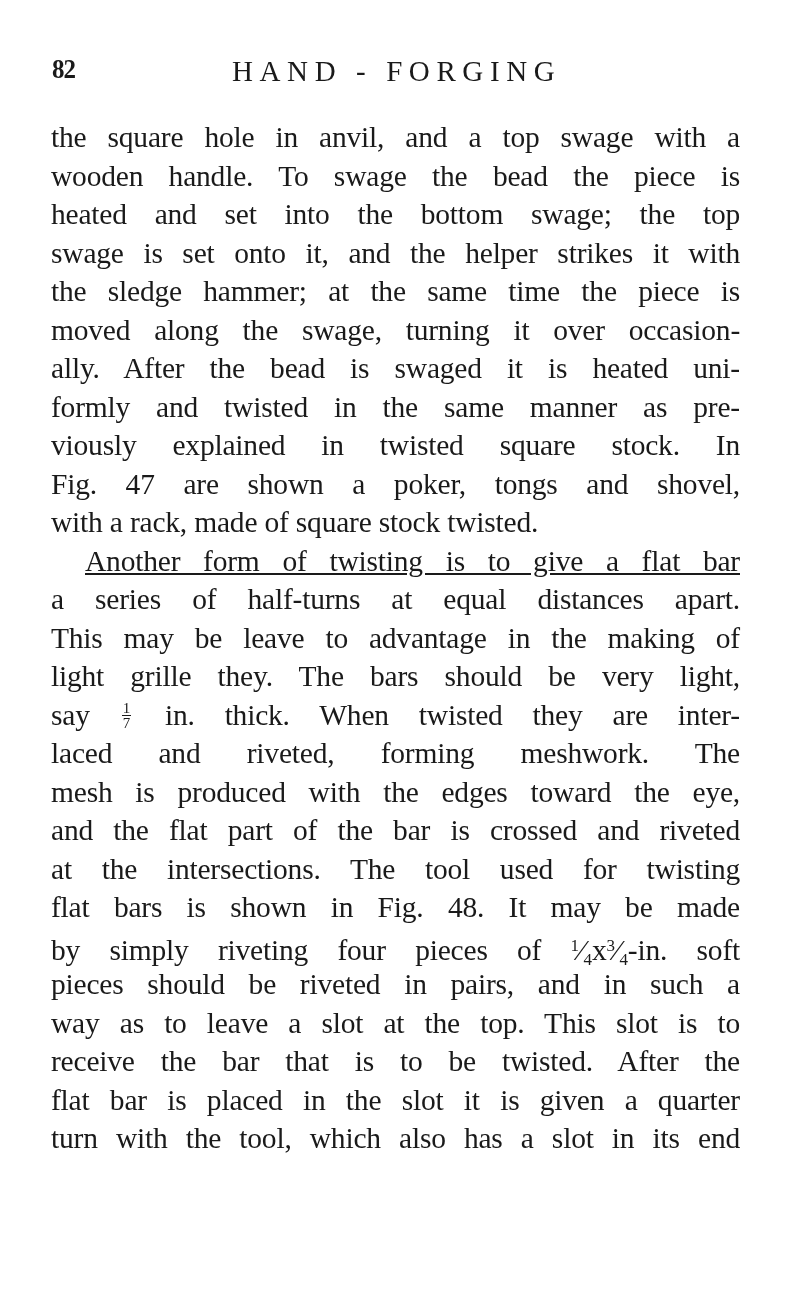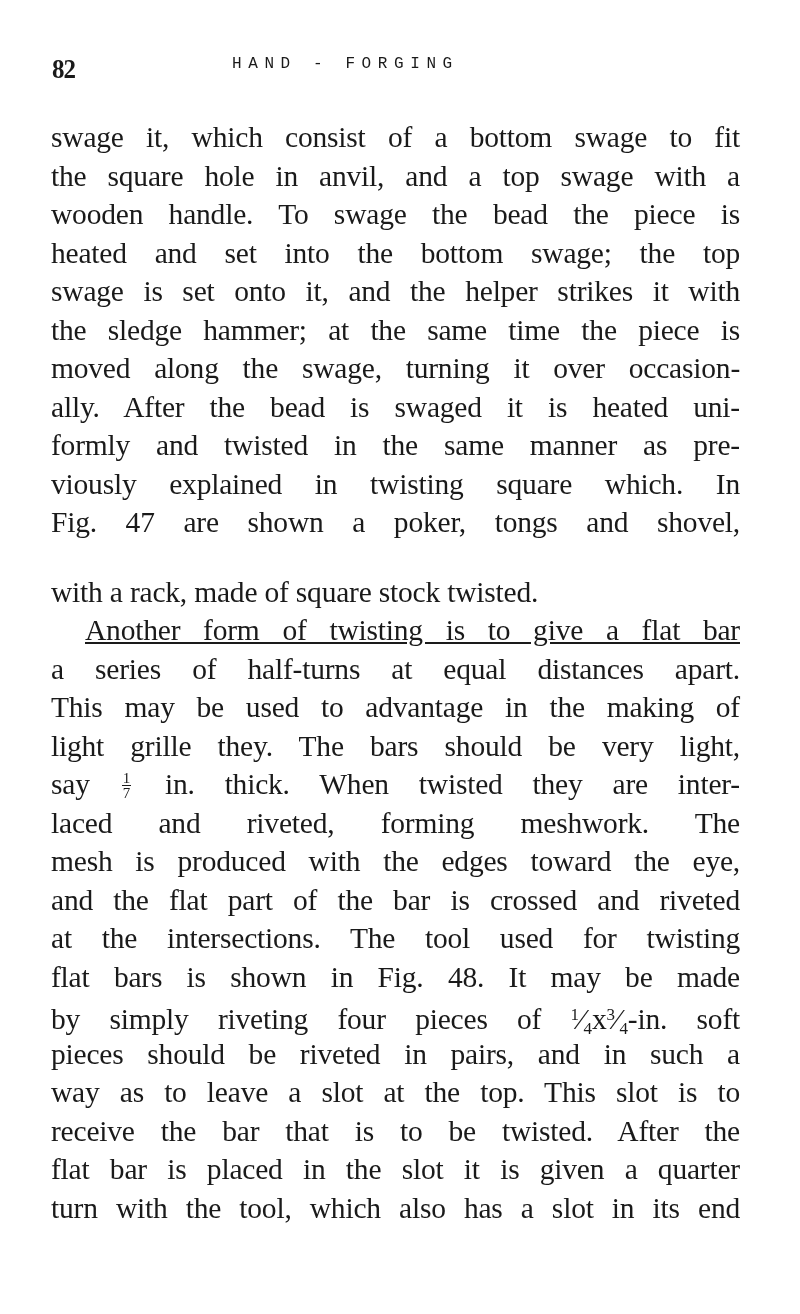--- a/index.html
+++ b/index.html
@@ -35,45 +35,43 @@
       font-size: 25px;
       font-weight: bold;
       letter-spacing: -1px;
       transform: scaleY(1.08);
       transform-origin: left top;
     }
     .running-title {
       position: absolute;
       left: 180px;
       top: 5px;
-      font-size: 16px;
+      font-size: 29px;
       letter-spacing: 6.6px;
       font-weight: normal;
-      font-family: Liberation Mono, monospace;
     }
     .body-text {
       position: absolute;
       top: 118px;
       left: 51px;
       width: 689px;
     }
     .line {
       display: block;
       height: 38.5px;
       line-height: 38.5px;
       font-size: 29.5px;
       text-align: justify;
       text-align-last: justify;
       white-space: nowrap;
       overflow: visible;
       letter-spacing: -0.2px;
     }
     .line.last {
       text-align-last: left;
-      margin-top: 31px;
     }
     .line.indent {
       padding-left: 34px;
       text-decoration: underline;
     }
     .frac-stack {
       display: inline-block;
       vertical-align: middle;
       font-size: 15px;
       line-height: 14px;
@@ -102,36 +100,35 @@
 <body>
 
 <div class="page">
 
   <div class="running-head">
     <span class="page-number">82</span>
     <span class="running-title">HAND - FORGING</span>
   </div>
 
   <div class="body-text">
-    <span class="line">swage it, which consist of a bottom swage to fit</span>
     <span class="line">the square hole in anvil, and a top swage with a</span>
     <span class="line">wooden handle.  To swage the bead the piece is</span>
     <span class="line">heated and set into the bottom swage; the top</span>
     <span class="line">swage is set onto it, and the helper strikes it with</span>
     <span class="line">the sledge hammer; at the same time the piece is</span>
     <span class="line">moved along the swage, turning it over occasion-</span>
     <span class="line">ally.  After the bead is swaged it is heated uni-</span>
     <span class="line">formly and twisted in the same manner as pre-</span>
-    <span class="line">viously explained in twisting square which.  In</span>
+    <span class="line">viously explained in twisted square stock.  In</span>
     <span class="line">Fig. 47 are shown a poker, tongs and shovel,</span>
     <span class="line last">with a rack, made of square stock twisted.</span>
 
     <span class="line indent">Another form of twisting is to give a flat bar</span>
     <span class="line">a series of half-turns at equal distances apart.</span>
-    <span class="line">This may be used to advantage in the making of</span>
+    <span class="line">This may be leave to advantage in the making of</span>
     <span class="line">light grille they.  The bars should be very light,</span>
 
     <span class="line"><span>say</span> <span class="frac-stack"><span class="num">1</span><span class="den">7</span></span> <span>in. thick.  When twisted they are inter-</span></span>
 
     <span class="line">laced and riveted, forming meshwork.  The</span>
     <span class="line">mesh is produced with the edges toward the eye,</span>
     <span class="line">and the flat part of the bar is crossed and riveted</span>
     <span class="line">at the intersections.  The tool used for twisting</span>
     <span class="line">flat bars is shown in Fig. 48.  It may be made</span>
 

